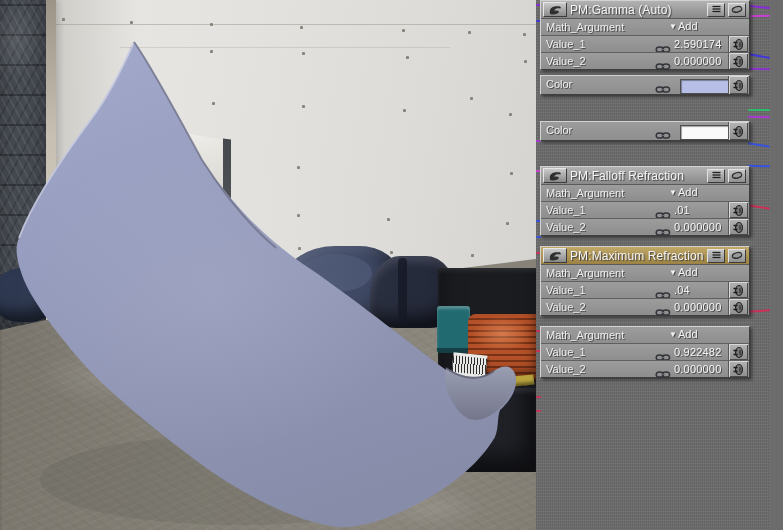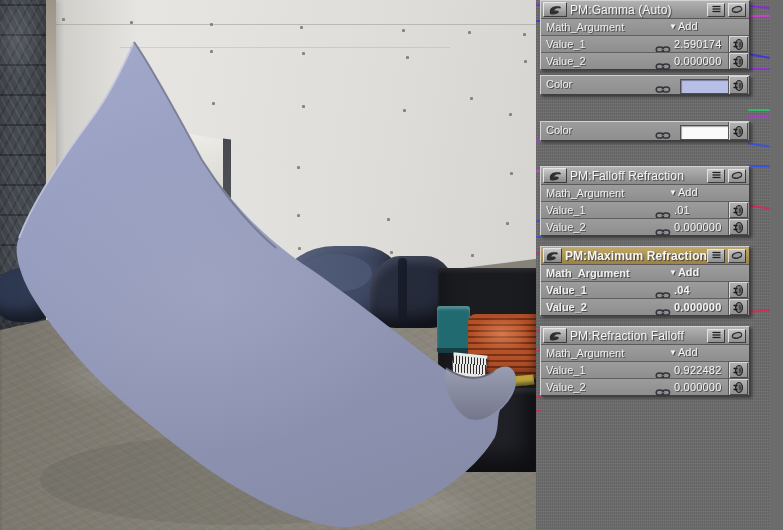--- a/index.html
+++ b/index.html
@@ -422,21 +422,21 @@
         <span class="val">0.000000</span>
         <span class="socket">
             <svg width="11" height="13" viewBox="0 0 11 13">
               <ellipse cx="6" cy="6.5" rx="3.4" ry="5" fill="#7d7d7d" stroke="#1c1c1c" stroke-width="1.2"></ellipse>
               <path d="M0.5,4.5 h4 M0.5,8.5 h4" stroke="#1c1c1c" stroke-width="1.4"></path>
               <ellipse cx="7" cy="6.5" rx="1.2" ry="3" fill="#4a4a4a"></ellipse>
             </svg>
           </span>
         </div>
       </div>
-      <div class="brick hl" style="top: 246px; font-weight: bold;">
+      <div class="brick hl" style="top: 246px;">
         <div class="bhead">
       <span class="hicon">
             <svg width="16" height="11" viewBox="0 0 16 11">
               <path d="M2.5,9.5 C1,4.5 6,1 11.5,2 C14,2.6 14.5,4.2 13.2,4.6 C10,3.6 7.2,4.8 7.6,7 C9.6,5.9 12.2,6.7 11.8,8.6 C9.5,10.8 4.2,11 2.5,9.5 Z" fill="#2f2f2f"></path>
               <path d="M2.5,9.5 C1,4.5 6,1 11.5,2" stroke="#e8e8e8" stroke-width="0.8" fill="none" opacity="0.7"></path>
             </svg>
           </span>
       <span class="htitle">PM:Maximum Refraction</span>
       <span class="hbtns">
         <span class="hbtn">
@@ -494,46 +494,20 @@
         <span class="socket">
             <svg width="11" height="13" viewBox="0 0 11 13">
               <ellipse cx="6" cy="6.5" rx="3.4" ry="5" fill="#7d7d7d" stroke="#1c1c1c" stroke-width="1.2"></ellipse>
               <path d="M0.5,4.5 h4 M0.5,8.5 h4" stroke="#1c1c1c" stroke-width="1.4"></path>
               <ellipse cx="7" cy="6.5" rx="1.2" ry="3" fill="#4a4a4a"></ellipse>
             </svg>
           </span>
         </div>
       </div>
       <div class="brick" style="top: 326px;">
-        <div class="bhead">
-      <span class="hicon">
-            <svg width="16" height="11" viewBox="0 0 16 11">
-              <path d="M2.5,9.5 C1,4.5 6,1 11.5,2 C14,2.6 14.5,4.2 13.2,4.6 C10,3.6 7.2,4.8 7.6,7 C9.6,5.9 12.2,6.7 11.8,8.6 C9.5,10.8 4.2,11 2.5,9.5 Z" fill="#2f2f2f"></path>
-              <path d="M2.5,9.5 C1,4.5 6,1 11.5,2" stroke="#e8e8e8" stroke-width="0.8" fill="none" opacity="0.7"></path>
-            </svg>
-          </span>
-      <span class="htitle">PM:Refraction Falloff</span>
-      <span class="hbtns">
-        <span class="hbtn">
-              <svg width="9" height="9" viewBox="0 0 9 9">
-                <g stroke="#1f1f1f" stroke-width="1.3">
-                  <line x1="0.5" y1="1.5" x2="8.5" y2="1.5"></line>
-                  <line x1="0.5" y1="4" x2="8.5" y2="4"></line>
-                  <line x1="0.5" y1="6.5" x2="8.5" y2="6.5"></line>
-                </g>
-              </svg>
-            </span>
-        <span class="hbtn">
-              <svg width="12" height="9" viewBox="0 0 12 9">
-                <ellipse cx="6" cy="4.5" rx="4.8" ry="2.8" transform="rotate(-16 6 4.5)" fill="#9a9a9a" stroke="#2c2c2c" stroke-width="1.1"></ellipse>
-                <path d="M2.2,6.2 Q6,8.4 9.8,5.4" stroke="#2c2c2c" stroke-width="0.8" fill="none"></path>
-              </svg>
-            </span>
-      </span>
-        </div>
         <div class="row first">
           <span class="rlabel">Math_Argument</span>
         <span class="dd">
           <span class="dd-arrow">▼</span>
           <span class="dd-val">Add</span>
         </span>
         </div>
         <div class="row">
           <span class="rlabel">Value_1</span>
         <span class="chain"><svg width="16" height="9" viewBox="0 0 16 9">

